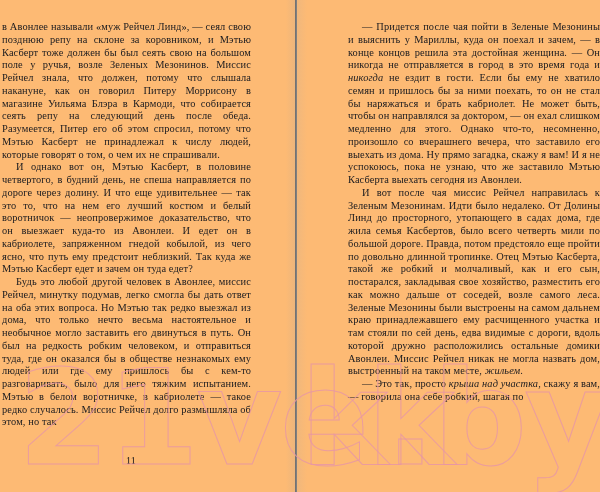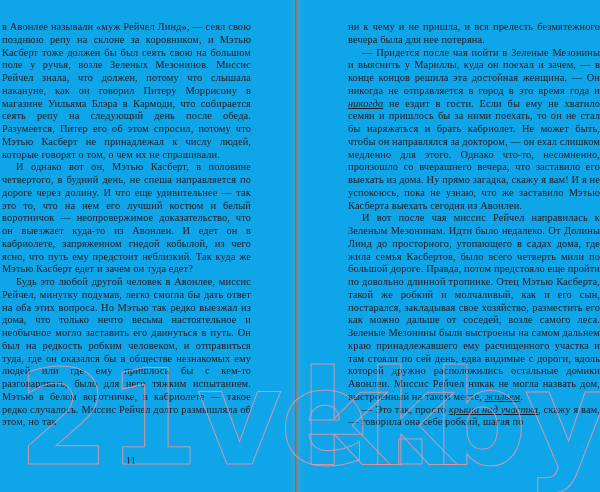--- a/index.html
+++ b/index.html
@@ -4,21 +4,21 @@
 <style>
   html, body {
     margin: 0;
     padding: 0;
     background: #ffffff;
   }
   #scan {
     position: relative;
     width: 600px;
     height: 492px;
-    background: #0ea5e9;
+    background: #fdba74;
     overflow: hidden;
     font-family: "Liberation Serif", "DejaVu Serif", serif;
   }
 
   
   .gutter {
     position: absolute;
     top: 0;
     bottom: 0;
     left: 295px;
@@ -71,21 +71,21 @@
     top: 21px;
     width: 252px;
   }
   .textblock p {
     margin: 0;
     text-indent: 0;
   }
   .textblock p.indent {
     text-indent: 1.35em;
   }
-  .textblock i { font-style: italic; text-decoration: underline; }
+  .textblock i { font-style: italic; }
 
   .folio {
     position: absolute;
     font-size: 10px;
     color: #16161a;
     font-family: Liberation Serif, serif;
   }
   .page-left .folio  { left: 126px; top: 455px; }
 
   
@@ -124,21 +124,20 @@
       </div>
     <div class="folio">11</div>
   </div>
 
   <div class="gutter-soft"></div>
   <div class="gutter"></div>
   <div class="gutter-soft-r"></div>
 
   <div class="page page-right">
     <div class="textblock" id="right-text">
-        <p><span>ни к чему и не пришла, и вся прелесть безмятежного вечера была для нее потеряна.</span></p>
         <p class="indent"><span>— Придется после чая пойти в Зеленые Мезонины и выяснить у Мариллы, куда он поехал и зачем, — в конце концов решила эта достойная женщина. — Он никогда не отправляется в город в это время года и </span><i>никогда</i><span> не ездит в гости. Если бы ему не хватило семян и пришлось бы за ними поехать, то он не стал бы наряжаться и брать кабриолет. Не может быть, чтобы он направлялся за доктором, — он ехал слишком медленно для этого. Однако что-то, несомненно, произошло со вчерашнего вечера, что заставило его выехать из дома. Ну прямо загадка, скажу я вам! И я не успокоюсь, пока не узнаю, что же заставило Мэтью Касберта выехать сегодня из Авонлеи.</span></p>
         <p class="indent"><span>И вот после чая миссис Рейчел направилась к Зеленым Мезонинам. Идти было недалеко. От Долины Линд до просторного, утопающего в садах дома, где жила семья Касбертов, было всего четверть мили по большой дороге. Правда, потом предстояло еще пройти по довольно длинной тропинке. Отец Мэтью Касберта, такой же робкий и молчаливый, как и его сын, постарался, закладывая свое хозяйство, разместить его как можно дальше от соседей, возле самого леса. Зеленые Мезонины были выстроены на самом дальнем краю принадлежавшего ему расчищенного участка и там стояли по сей день, едва видимые с дороги, вдоль которой дружно расположились остальные домики Авонлеи. Миссис Рейчел никак не могла назвать дом, выстроенный на таком месте, </span><i>жильем</i><span>.</span></p>
         <p class="indent"><span>— Это так, просто </span><i>крыша над участка</i><span>, скажу я вам, — говорила она себе робкий, шагая по</span></p>
       </div>
 
   </div>
 
   <div class="watermark">
     <div class="wm-text wm-a">21vek</div>
     <div class="wm-text wm-b">k.by</div>

